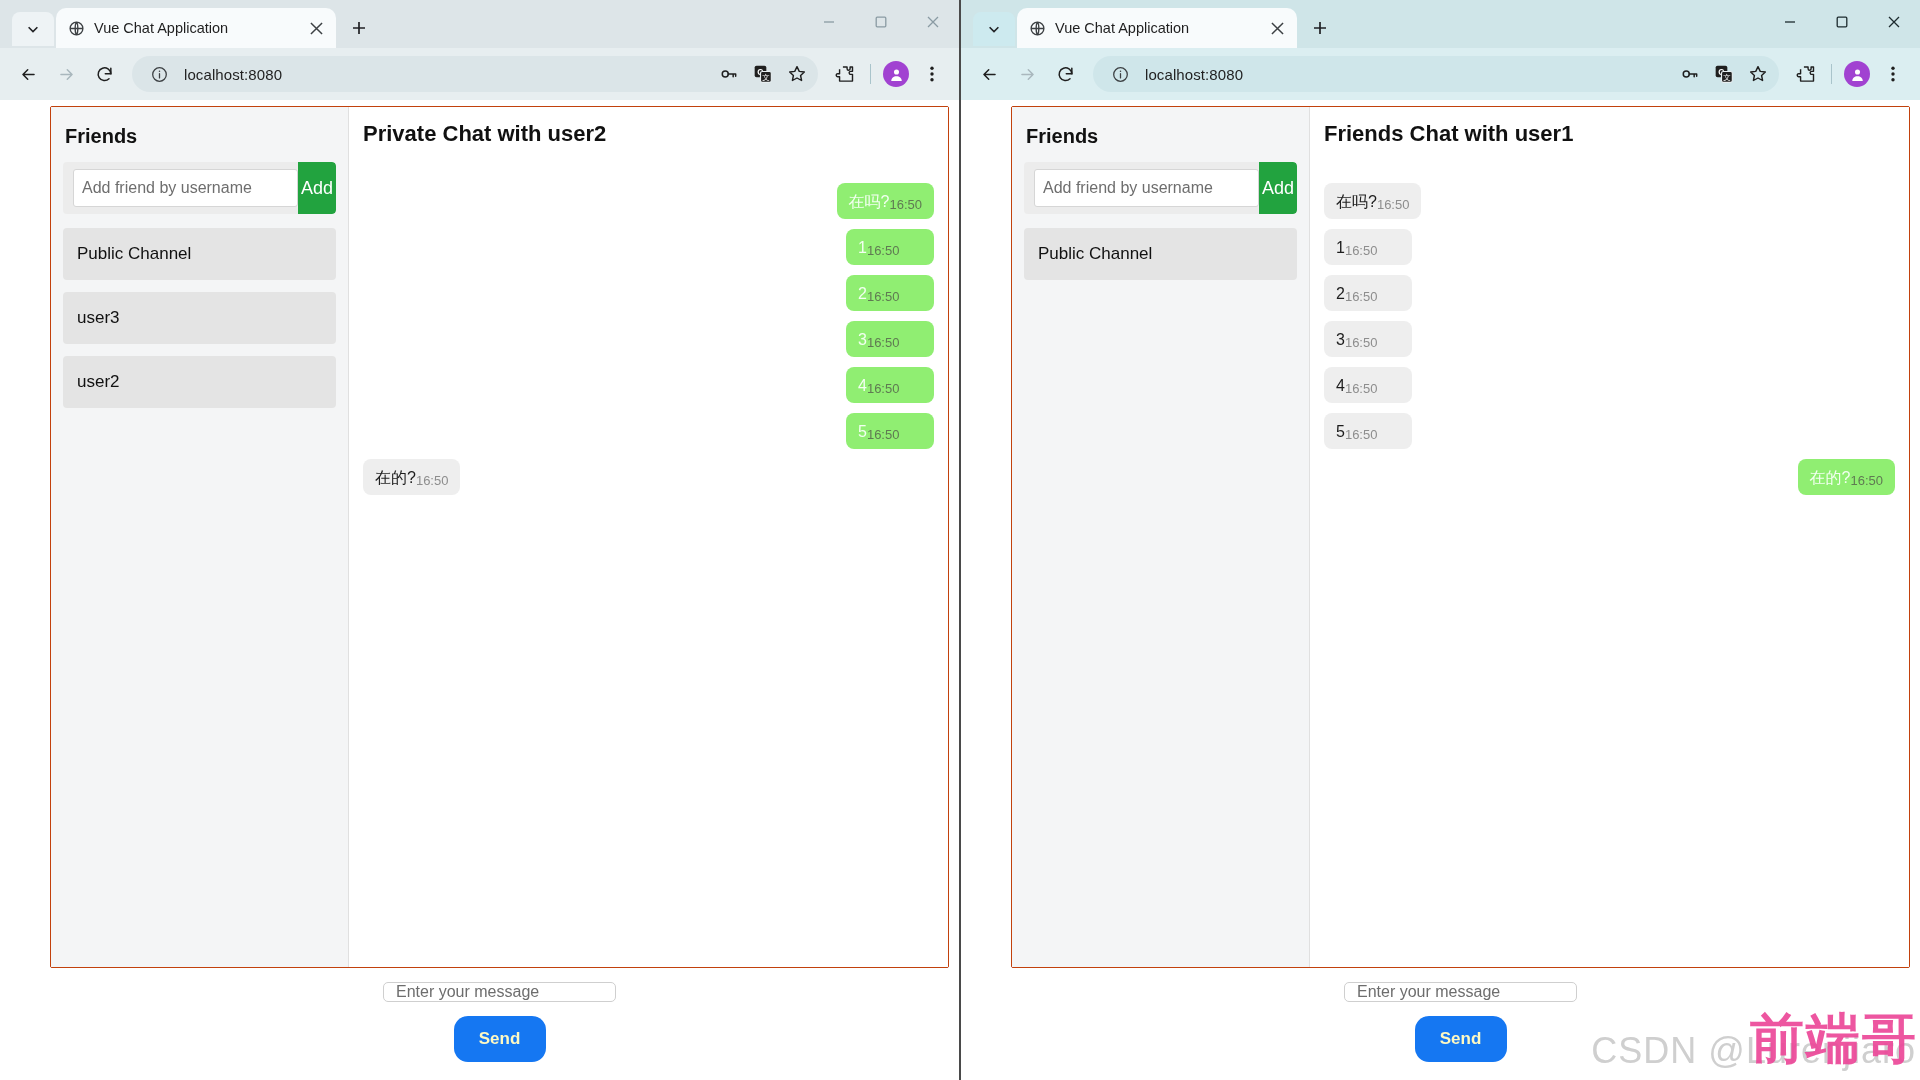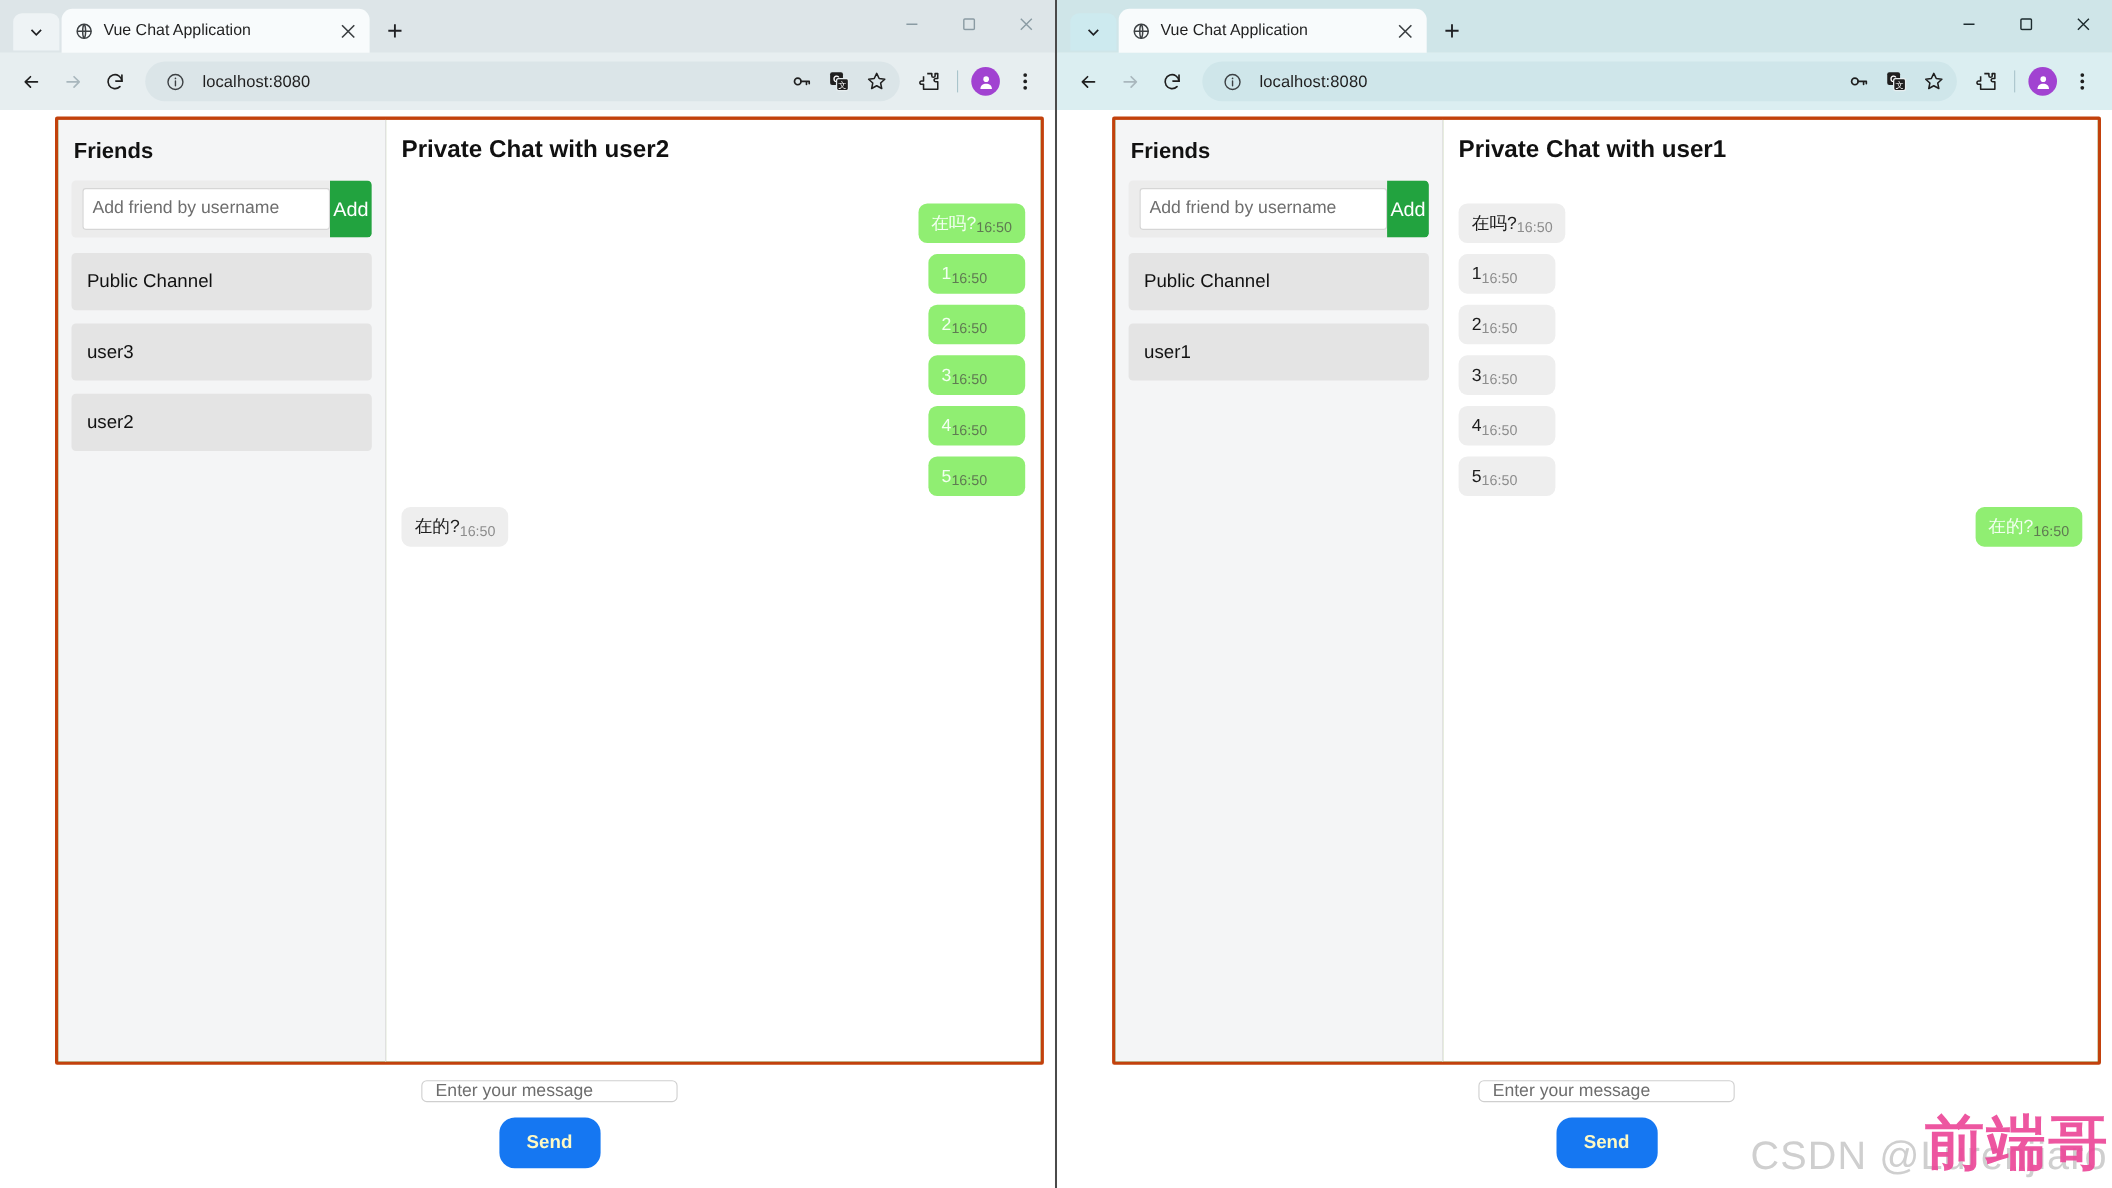--- a/index.html
+++ b/index.html
@@ -66,21 +66,21 @@
 
   .tb-right { display:flex; align-items:center; gap:2px; }
   .tb-icon { width:34px; height:34px; display:flex; align-items:center; justify-content:center; border-radius:50%; }
   .tb-sep { width:1px; height:20px; background:#a9c4cb; margin:0 6px; }
   .avatar { width:26px; height:26px; border-radius:50%; background:#a142d1; display:flex; align-items:center; justify-content:center; }
 
   
   .viewport { flex:1; background:#ffffff; position:relative; display:flex; flex-direction:column; padding:6px 0 0 0; }
 
   .app { flex:1; display:flex; flex-direction:column; min-height:0; padding:0 10px 8px 50px; }
-  .panes { flex:1; display:flex; min-height:0; border:3px solid #c2410c; border-radius:2px; background:#4d7c0f; }
+  .panes { flex:1; display:flex; min-height:0; border:1px solid #c2410c; border-radius:2px; background:#701a75; }
 
   
   .friends {
     width:298px; flex:0 0 298px; background:#f4f5f6; border-right:1px solid #e0e0e0;
     padding:14px 12px 0 12px; overflow:hidden;
   }
   .friends-title { font-size:20px; font-weight:bold; color:#111; margin:4px 0 14px 2px; }
   .addrow { display:flex; height:52px; border-radius:4px; overflow:hidden; margin-bottom:14px; background:#ececec; }
   .addrow-pad { flex:1; display:flex; align-items:center; padding:7px 0 7px 10px; }
   .add-input {
@@ -461,26 +461,23 @@
               <div class="friends-title">Friends</div>
               <div class="addrow">
                 <div class="addrow-pad">
                   <input class="add-input" type="text" placeholder="Add friend by username" style="">
                 </div>
                 <button class="add-btn">Add</button>
               </div>
               <div class="friend-item">
                 <span>Public Channel</span>
               </div>
-              <div class="friend-item">
-                <span>user1</span>
-              </div>
             </div>
             <div class="chat">
-              <div class="chat-title">Private Chat with user1</div>
+              <div class="chat-title">Friends Chat with user1</div>
               <div class="messages">
                 <div class="msg in">
                   <div class="bubble gray">
                     <span class="text">在吗?</span>
                     <span class="time">16:50</span>
                   </div>
                 </div>
                 <div class="msg in">
                   <div class="bubble gray">
                     <span class="text">1</span>

